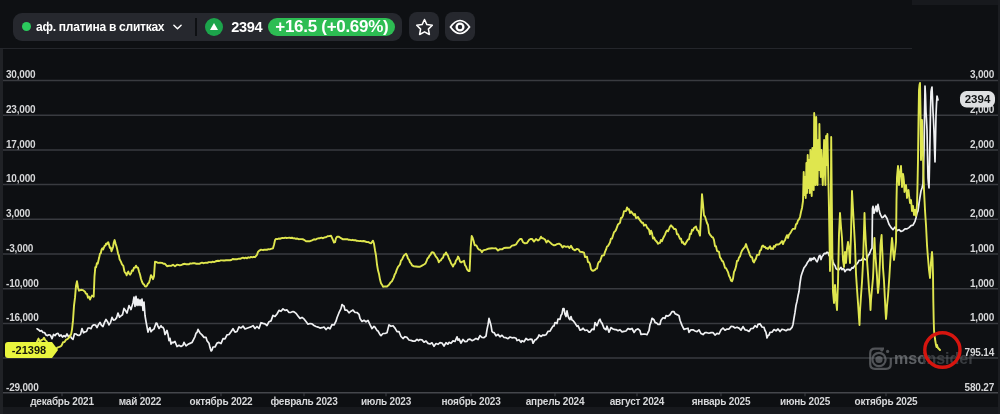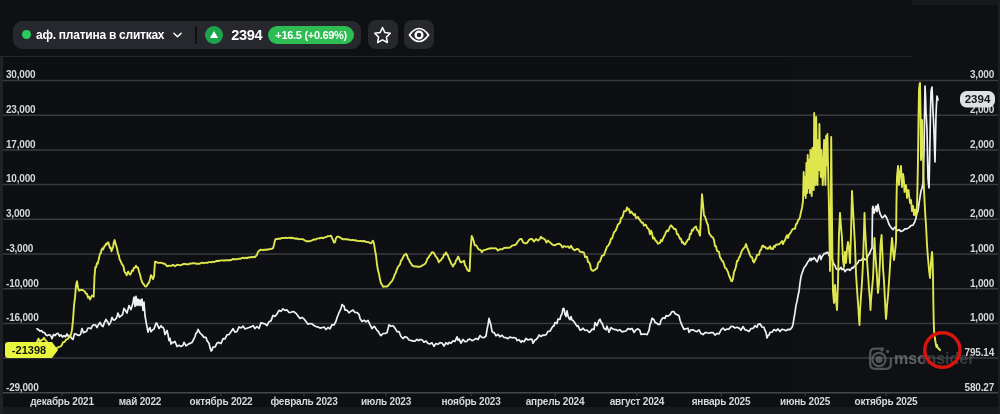--- a/index.html
+++ b/index.html
@@ -1,27 +1,27 @@
 <!DOCTYPE html>
 <html><head>
 <meta charset="utf-8">
 <style>
 html,body{margin:0;padding:0;background:#0e1013;width:1000px;height:414px;overflow:hidden;}
 body{font-family:"Liberation Sans",sans-serif;position:relative;}
 .axt{font-family:"Liberation Sans",sans-serif;font-size:10px;letter-spacing:-0.2px;fill:#d6d7d9;font-weight:bold;}
-#hdr{position:absolute;left:0;top:0;width:912px;height:43px;padding-top:13px;background:#0e1013;border-bottom:1px solid #24262b;display:flex;align-items:center;text-align:right;}
+#hdr{position:absolute;left:0;top:0;width:912px;height:43px;padding-top:5px;background:#0e1013;border-bottom:1px solid #24262b;display:flex;align-items:center;text-align:right;}
 #pill{margin-left:13px;height:28px;background:#26282e;border-radius:9px;display:flex;align-items:center;color:#fff;}
 .dot{width:9px;height:9px;border-radius:50%;background:#2bcb5d;margin-left:9px;margin-right:5px;}
 .sym{font-size:12px;font-weight:bold;letter-spacing:-0.25px;}
 .chev{margin-left:9px;margin-right:13px;display:flex;}
 .sep{width:2px;height:18px;background:#0e1013;}
 .gc{width:18px;height:18px;border-radius:50%;background:#1ca44b;margin-left:8px;flex:none;display:flex;align-items:center;justify-content:center;}
 .tri{width:0;height:0;border-left:4.5px solid transparent;border-right:4.5px solid transparent;border-bottom:7px solid #fff;}
 .pr{font-size:14.5px;font-weight:bold;margin-left:8px;letter-spacing:-0.3px;}
-.chg{margin-left:6px;margin-right:7px;height:18px;background:#2dbd53;color:#fff;border-radius:9px;font-size:11px;font-weight:bold;letter-spacing:-0.3px;display:flex;align-items:center;padding:0 7px;}
+.chg{margin-left:6px;margin-right:7px;height:18px;background:#2dbd53;color:#fff;border-radius:9px;font-size:17px;font-weight:bold;letter-spacing:-0.3px;display:flex;align-items:center;padding:0 7px;}
 .btn{width:30px;height:29px;background:#26282e;border-radius:8px;margin-left:7px;display:flex;align-items:center;justify-content:center;flex:none;}
 .btn+.btn{margin-left:6px;}
 #chart{position:absolute;left:0;top:49px;width:790px;height:365px;background:#0d0f12;}
 #ledge{position:absolute;left:0;top:0;width:3px;height:414px;background:#202226;}
 #redge{position:absolute;right:0;top:0;width:2px;height:414px;background:#1b1d21;}
 #tedge{position:absolute;left:0;top:0;width:1000px;height:5px;background:#17191d;}
 #bedge{position:absolute;left:0;top:407px;width:1000px;height:7px;background:#17191d;}
 </style>
 </head>
 <body>

